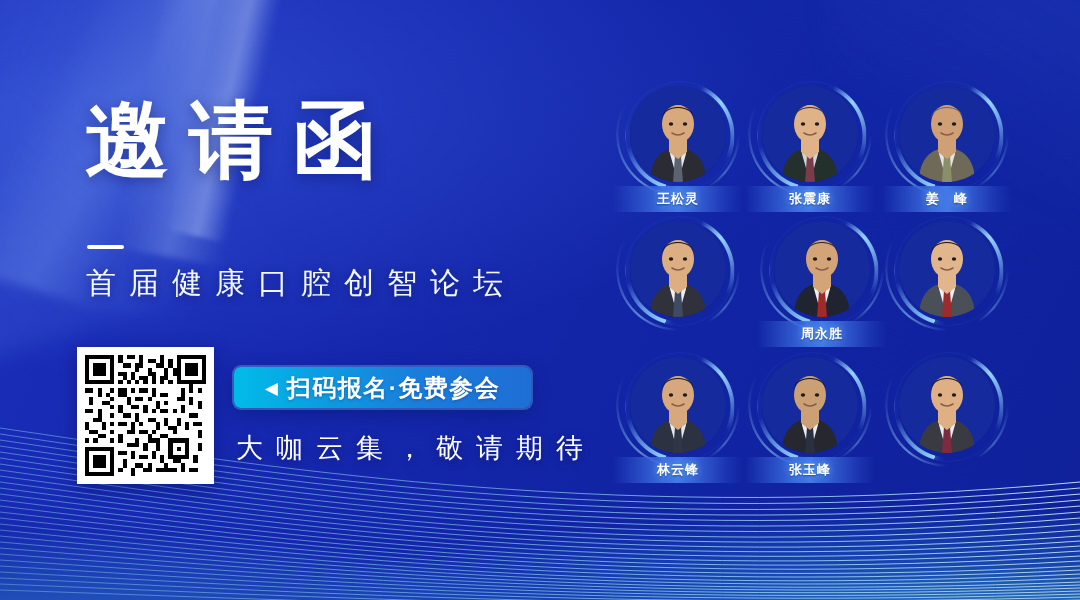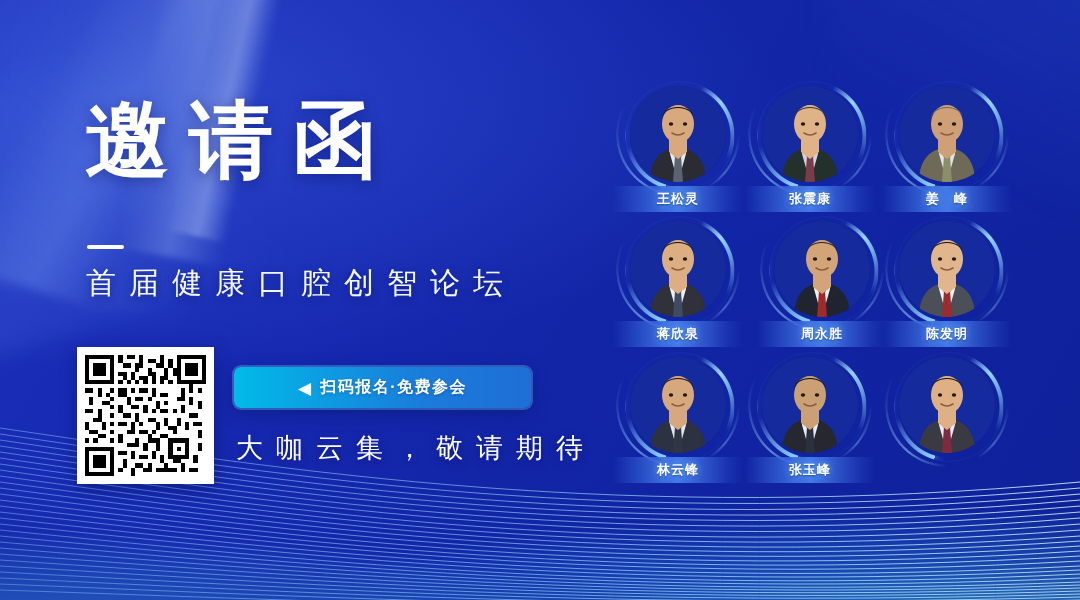--- a/index.html
+++ b/index.html
@@ -72,21 +72,21 @@
 
   
   .cta{
     position:absolute;left:234px;top:367px;width:297px;height:41px;
     border-radius:7px;
     background:linear-gradient(90deg,#01bbe8 0%,#0c9ee2 28%,#1a7ddb 62%,#1e6ed6 100%);
     box-shadow:0 0 0 2px rgba(130,220,255,.30), 0 5px 18px rgba(0,20,90,.40);
     display:flex;align-items:center;justify-content:center;
   }
   .cta-arrow{color:#ffffff;font-size:17px;line-height:1;margin-right:9px;margin-top:1px;}
-  .cta-text{color:#ffffff;font-size:16px;font-weight:bold;letter-spacing:1.5px;white-space:nowrap;
+  .cta-text{color:#ffffff;font-size:24px;font-weight:bold;letter-spacing:1.5px;white-space:nowrap;
             text-shadow:0 1px 3px rgba(0,30,90,.35);}
 
   .tagline{
     position:absolute;left:236px;top:430px;
     font-size:27px;color:#ffffff;letter-spacing:13px;white-space:nowrap;
     text-shadow:0 2px 10px rgba(0,10,80,.45);
   }
 
   
   .grid{position:absolute;left:608px;top:86px;width:440px;height:420px;}
@@ -434,23 +434,20 @@
             <path d="M39 52 h18 v14 l-9 7 l-9 -7 Z" fill="#dcae82"></path>
             <ellipse cx="48" cy="38" rx="16" ry="19" fill="#dcae82"></ellipse>
             <path d="M32 34 C32 18 64 18 64 34 C64 26 58 21 48 21 C38 21 32 26 32 34 Z" fill="#181512"></path>
             <ellipse cx="41" cy="38" rx="2.2" ry="1.7" fill="#1d1a18"></ellipse>
             <ellipse cx="55" cy="38" rx="2.2" ry="1.7" fill="#1d1a18"></ellipse>
             <path d="M42 47 q6 4 12 0" stroke="#8a5c43" stroke-width="1.6" fill="none" stroke-linecap="round"></path>
           </svg>
         </div>
         <div class="ring"></div>
         <div class="ring2"></div>
-        <div class="plate">
-          <span>蒋欣泉</span>
-        </div>
       </div>
       <div class="cell" style="left: 149px; top: 135px;">
         <div class="portrait">
           <svg class="ph" viewBox="0 0 96 96">
             <rect width="96" height="96" fill="#152a9c"></rect>
             <path d="M48 96 C18 96 8 84 8 96 Z" fill="#1f2430"></path>
             <path d="M20 96 C20 72 33 62 48 62 C63 62 76 72 76 96 Z" fill="#1f2430"></path>
             <path d="M40 60 L48 78 L56 60 L56 68 L48 96 L40 68 Z" fill="#eceff5"></path>
             <path d="M45 70 L51 70 L53 96 L43 96 Z" fill="#a02a2a"></path>
             <path d="M39 52 h18 v14 l-9 7 l-9 -7 Z" fill="#d4a479"></path>
@@ -478,23 +475,20 @@
             <path d="M39 52 h18 v14 l-9 7 l-9 -7 Z" fill="#e2b68c"></path>
             <ellipse cx="48" cy="38" rx="16" ry="19" fill="#e2b68c"></ellipse>
             <path d="M32 34 C32 18 64 18 64 34 C64 26 58 21 48 21 C38 21 32 26 32 34 Z" fill="#17140f"></path>
             <ellipse cx="41" cy="38" rx="2.2" ry="1.7" fill="#1d1a18"></ellipse>
             <ellipse cx="55" cy="38" rx="2.2" ry="1.7" fill="#1d1a18"></ellipse>
             <path d="M42 47 q6 4 12 0" stroke="#8a5c43" stroke-width="1.6" fill="none" stroke-linecap="round"></path>
           </svg>
         </div>
         <div class="ring"></div>
         <div class="ring2"></div>
-        <div class="plate">
-          <span>陈发明</span>
-        </div>
       </div>
       <div class="cell" style="left: 5px; top: 271px;">
         <div class="portrait">
           <svg class="ph" viewBox="0 0 96 96">
             <rect width="96" height="96" fill="#152a9c"></rect>
             <path d="M48 96 C18 96 8 84 8 96 Z" fill="#2c3242"></path>
             <path d="M20 96 C20 72 33 62 48 62 C63 62 76 72 76 96 Z" fill="#2c3242"></path>
             <path d="M40 60 L48 78 L56 60 L56 68 L48 96 L40 68 Z" fill="#e4e7ee"></path>
             <path d="M45 70 L51 70 L53 96 L43 96 Z" fill="#2f3646"></path>
             <path d="M39 52 h18 v14 l-9 7 l-9 -7 Z" fill="#d7a87d"></path>

